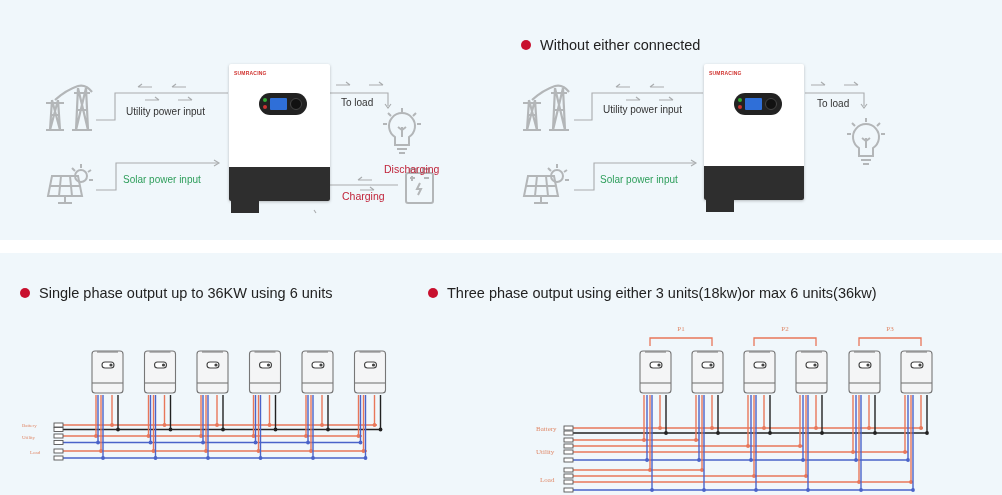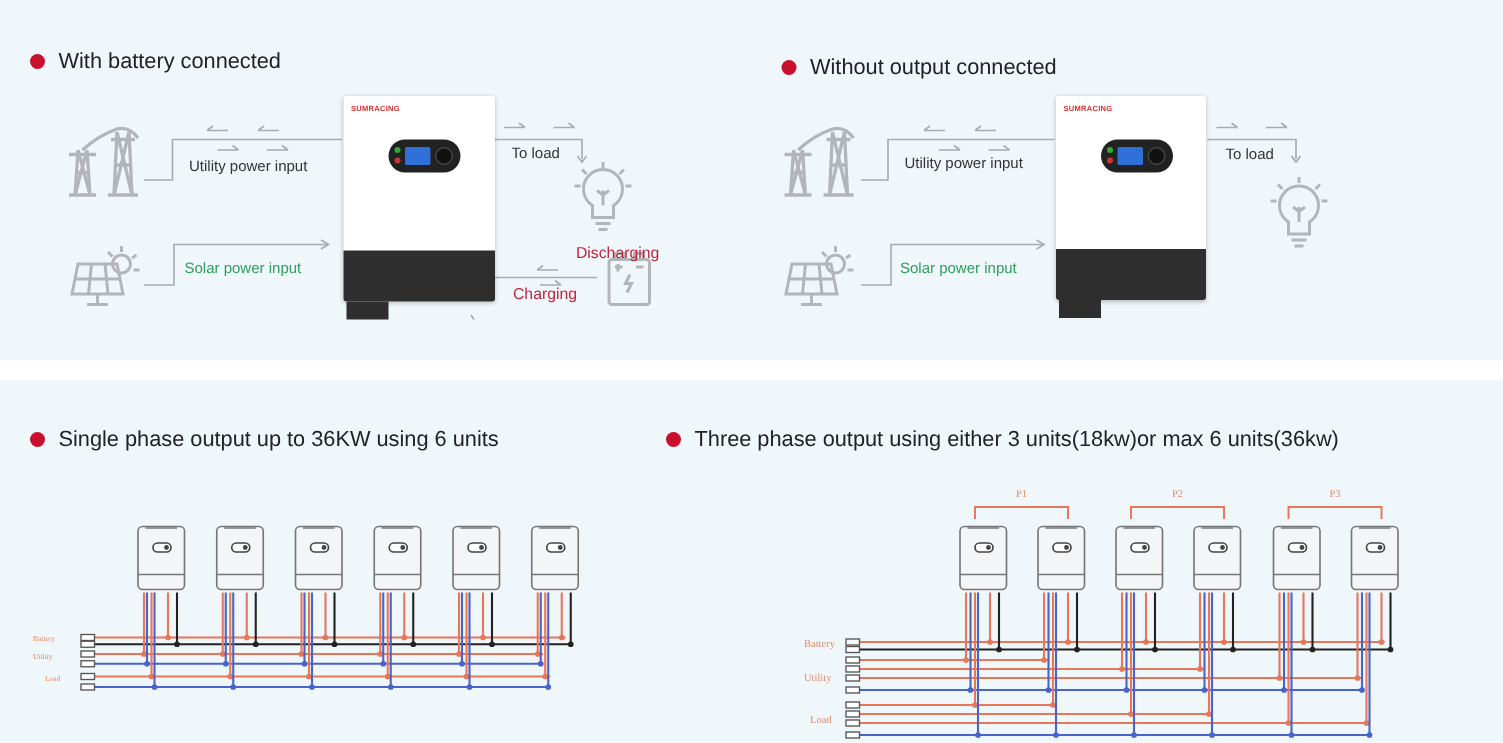--- a/index.html
+++ b/index.html
@@ -22,24 +22,20 @@
   .inverter .ledg { position:absolute; left:4px; top:5px; width:4px; height:4px; background:#3a3; border-radius:50%; }
   .inverter .ledr { position:absolute; left:4px; top:12px; width:4px; height:4px; background:#c33; border-radius:50%; }
   .inverter .base { position:absolute; left:0; bottom:0; width:100%; height:34px; background:#2e2e2e; border-radius:0 0 2px 2px; }
   .inverter .foot { position:absolute; left:2px; bottom:-12px; width:28px; height:12px; background:#2e2e2e; }
 </style>
 </head>
 <body>
 
 <div class="panel" id="panel-top">
 
-  <div class="heading" style="left:20px;top:33px;">
-    <span class="bullet"></span>
-    <span>With battery connected</span>
-  </div>
 
   <svg width="1002" height="240">
 
     <g stroke="#a9acae" stroke-width="1.1" fill="none">
       <polyline points="96,120 115,120 115,93 228,93"></polyline>
       <polyline points="96,190 116,190 116,163 218,163"></polyline>
       <polyline points="330,93 388,93 388,106"></polyline>
       <line x1="330" y1="185" x2="398" y2="185"></line>
 
       <path d="M138,87 h14 M138,87 l4,-3 M172,87 h14 M172,87 l4,-3"></path>
@@ -117,21 +113,21 @@
   </div>
 
   <div class="lbl" style="left:126px;top:106px;">Utility power input</div>
   <div class="lbl green" style="left:123px;top:174px;">Solar power input</div>
   <div class="lbl" style="left:341px;top:97px;">To load</div>
   <div class="lbl red" style="left:340px;top:163px;margin-left:44px;">Discharging</div>
   <div class="lbl red" style="left:342px;top:190px;">Charging</div>
 
   <div class="heading" style="left:521px;top:37px;">
     <span class="bullet"></span>
-    <span>Without output connected</span>
+    <span>Without either connected</span>
   </div>
 
   <div class="inverter" style="left:704px;top:64px;width:100px;height:136px;">
     <div class="brand">SUMRACING</div>
     <div class="display">
       <div class="ledg"></div>
         <div class="ledr"></div>
       <div class="screen"></div>
       <div class="knob"></div>
     </div>
@@ -142,21 +138,21 @@
   <div class="lbl" style="left:603px;top:104px;">Utility power input</div>
   <div class="lbl green" style="left:600px;top:174px;">Solar power input</div>
   <div class="lbl" style="left:817px;top:98px;">To load</div>
 </div>
 
 <div class="panel" id="panel-bottom">
   <div class="heading" style="left:20px;top:32px;">
     <span class="bullet"></span>
     <span>Single phase output up to 36KW using 6 units</span>
   </div>
-  <div class="heading" style="left:444px;top:32px;">
+  <div class="heading" style="left:428px;top:32px;">
     <span class="bullet"></span>
     <span>Three phase output using either 3 units(18kw)or max 6 units(36kw)</span>
   </div>
 
   <svg id="wiring" width="1002" height="242">
       <line x1="60" y1="172" x2="377" y2="172" stroke="#e8775a" stroke-width="1.4"></line>
       <line x1="60" y1="176.5" x2="382" y2="176.5" stroke="#222222" stroke-width="1.4"></line>
       <line x1="60" y1="183" x2="362" y2="183" stroke="#e8775a" stroke-width="1.4"></line>
       <line x1="60" y1="189.5" x2="362" y2="189.5" stroke="#4a63c9" stroke-width="1.4"></line>
       <line x1="60" y1="198" x2="367" y2="198" stroke="#e8775a" stroke-width="1.4"></line>

